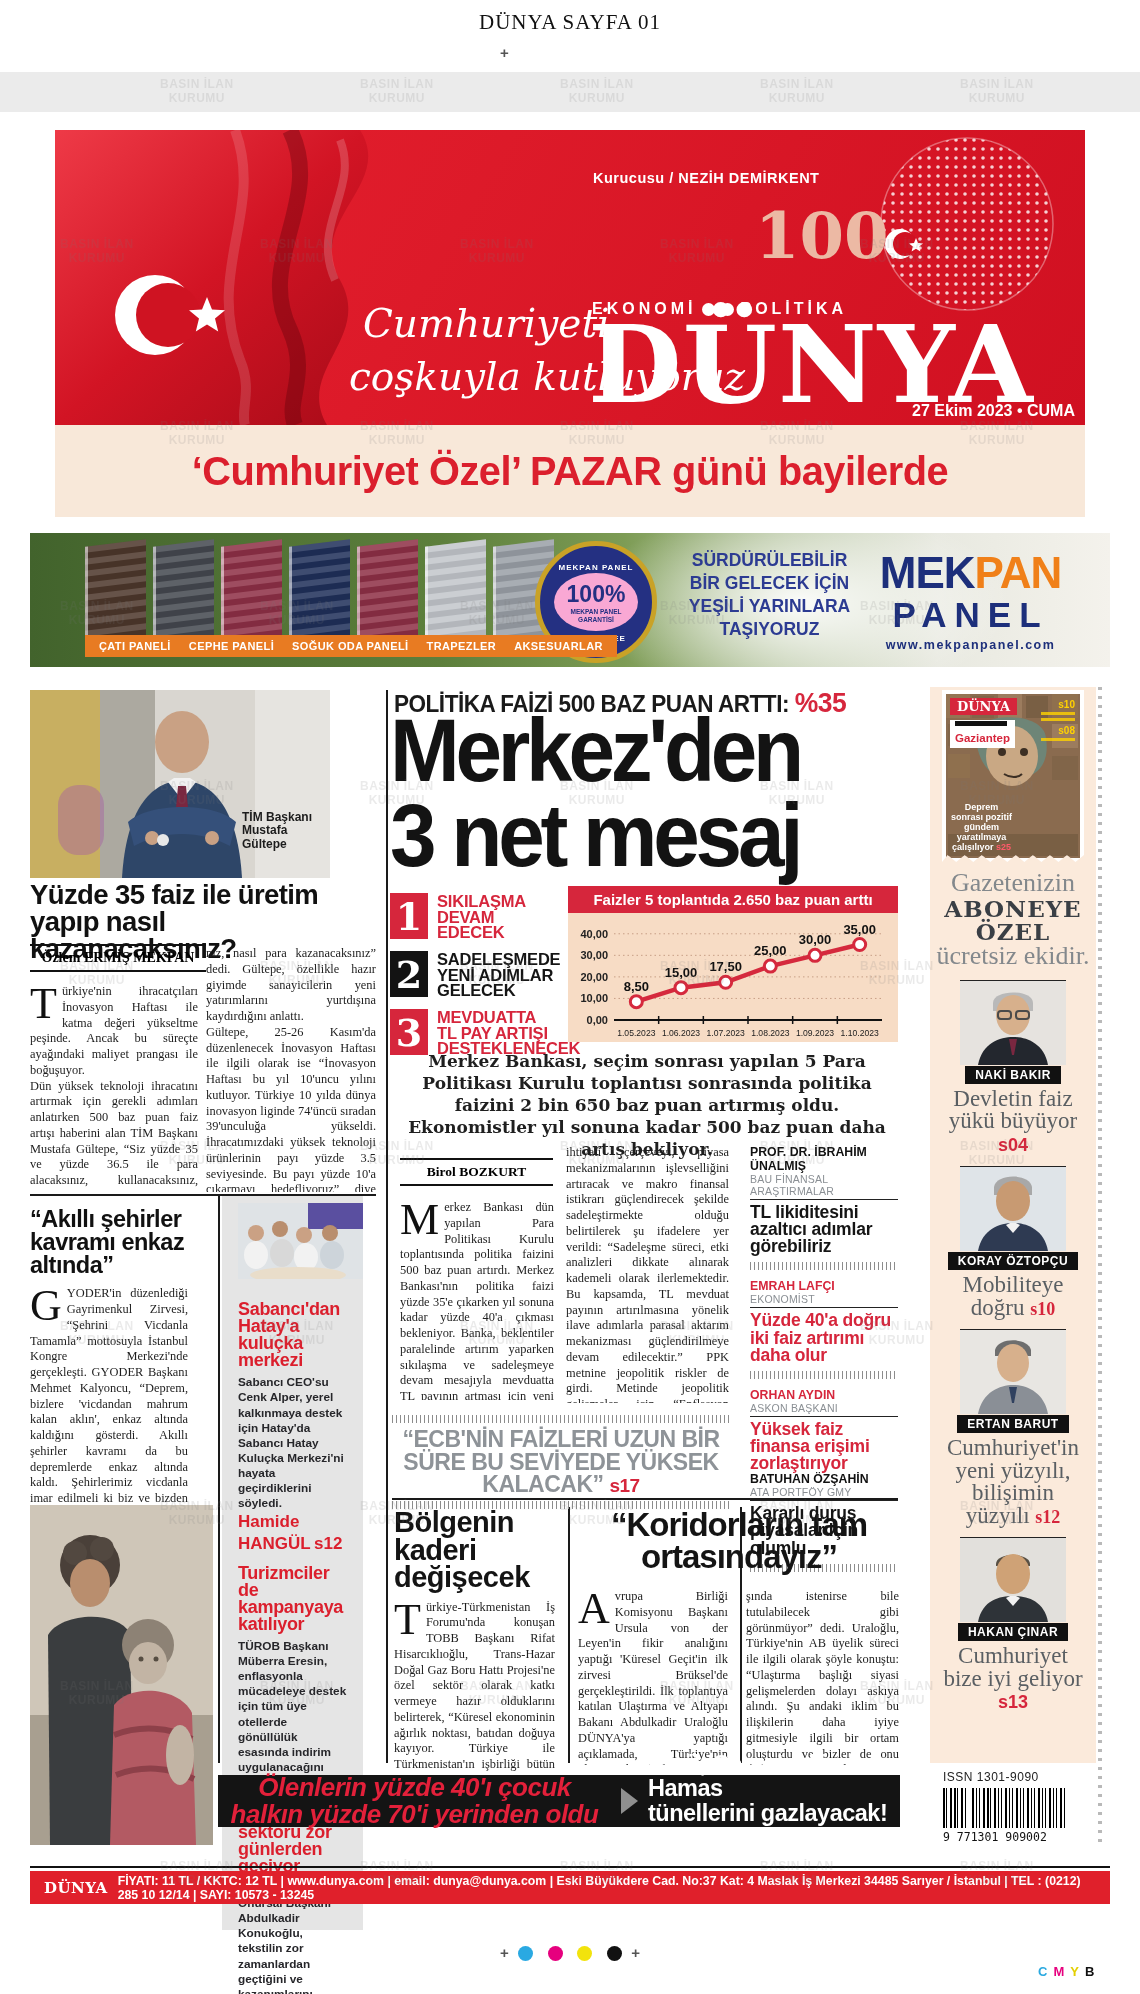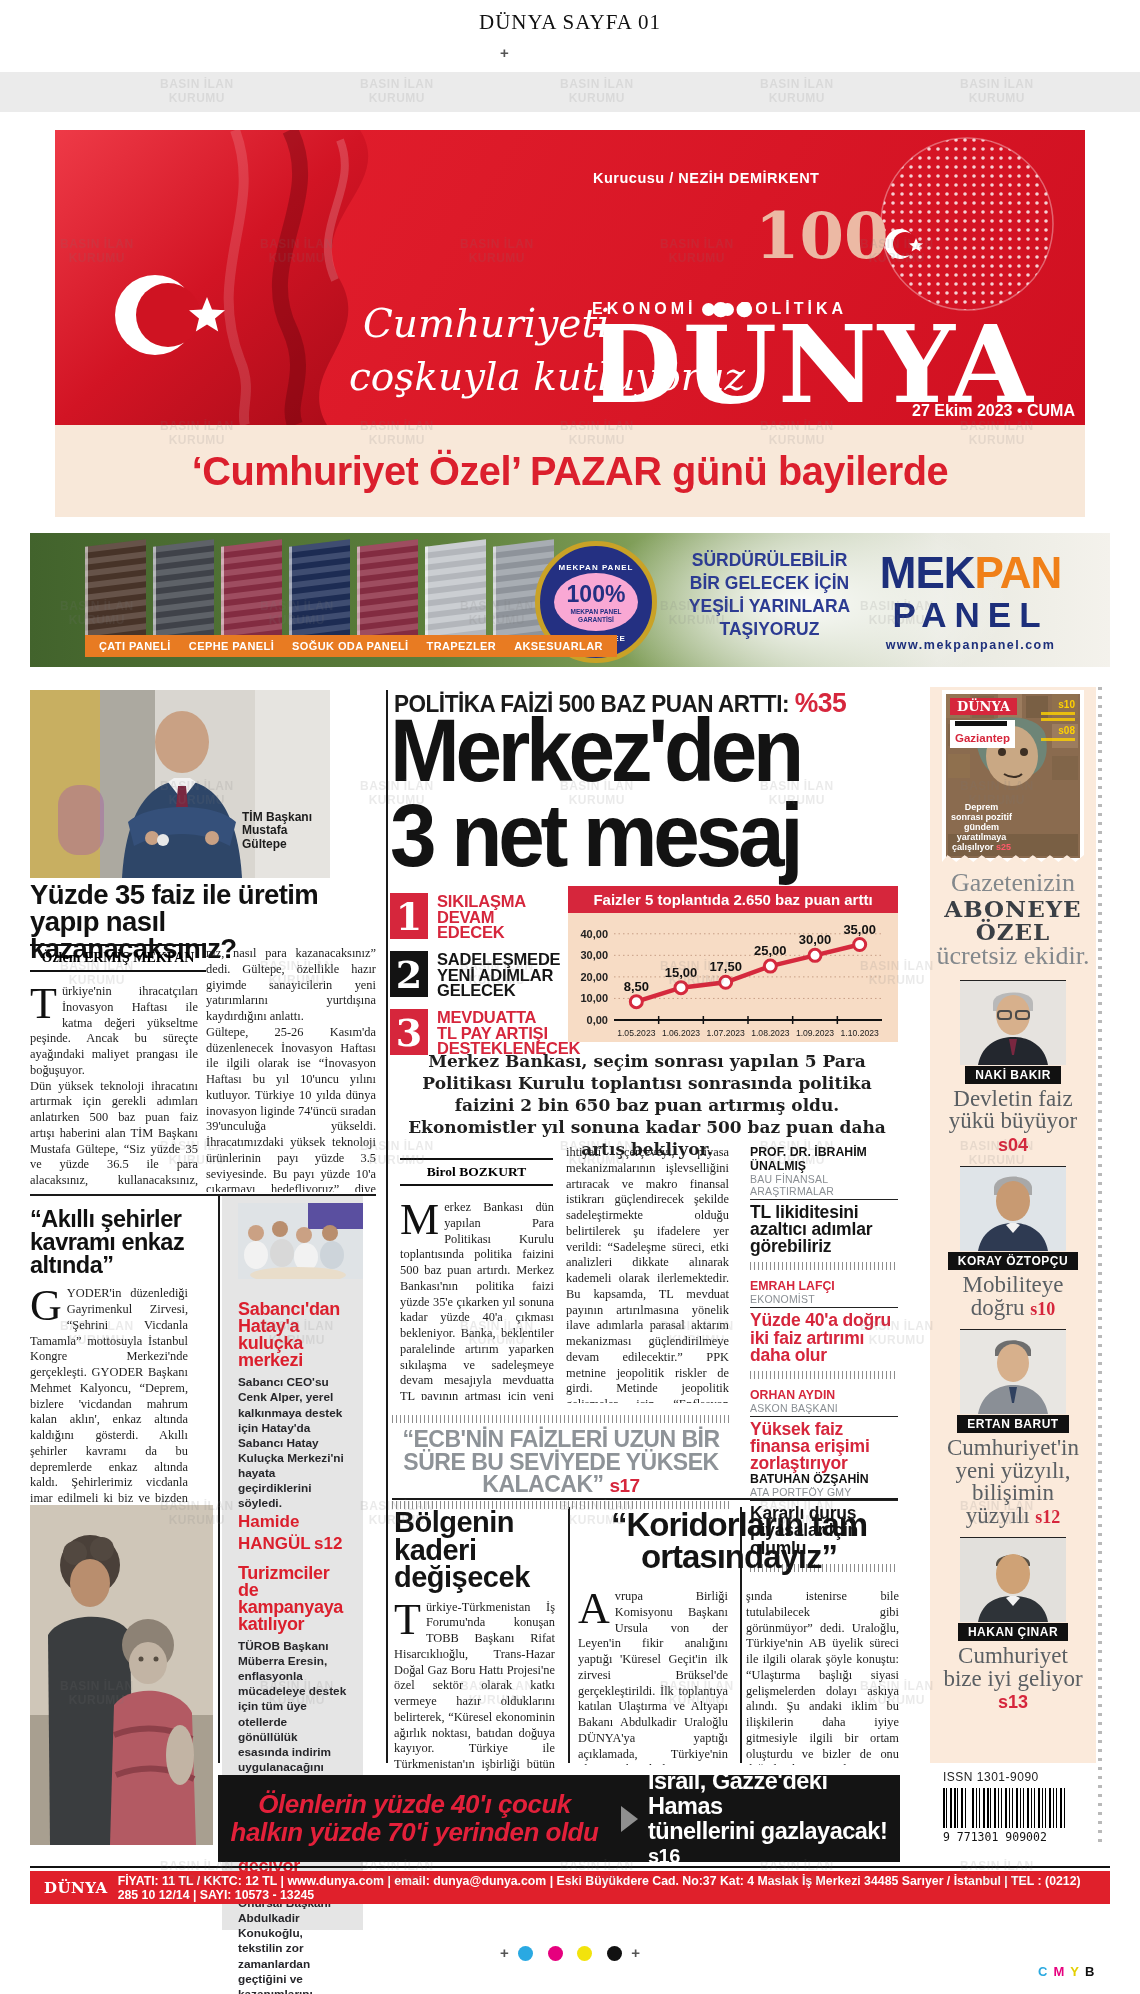--- a/index.html
+++ b/index.html
@@ -130,21 +130,21 @@
   
   #region{left:394px;top:1509px;width:161px;}
   #region .hl{font-size:29px;font-weight:800;line-height:.95;letter-spacing:-.5px;color:#141414;
     white-space:pre-line;margin-bottom:8px;}
   #corridor{left:578px;top:1509px;width:322px;}
   #corridor .hl{text-align:center;font-size:33px;font-weight:800;line-height:.96;
     letter-spacing:-1px;color:#141414;white-space:pre-line;margin-bottom:8px;}
   #cor1{position:absolute;left:0;top:80px;width:150px;height:176px;overflow:hidden;}
   #cor2{position:absolute;left:168px;top:80px;width:153px;height:176px;overflow:hidden;}
   
-  #banner{left:218px;top:1775px;width:682px;height:87px;background:#141414;
+  #banner{left:218px;top:1775px;width:682px;height:52px;background:#141414;
     display:flex;align-items:center;justify-content:center;}
   #banner .bl{flex:1;text-align:center;color:#e3203a;font-size:26px;font-weight:800;
     font-style:italic;line-height:1.04;letter-spacing:-.5px;}
   #banner .arrow{width:0;height:0;border-left:17px solid #8f8f8f;
     border-top:13px solid transparent;border-bottom:13px solid transparent;margin:0 10px;}
   #banner .br{width:252px;color:#fff;font-size:23.5px;font-weight:800;line-height:1.05;letter-spacing:-.5px;}
   #banner .br .pg16{color:#fff;font-size:20px;}
   
   #rail{left:930px;top:687px;width:166px;height:1076px;background:#fbeadb;overflow:hidden;
     display:flex;flex-direction:column;align-items:center;box-sizing:border-box;padding-top:3px;}

